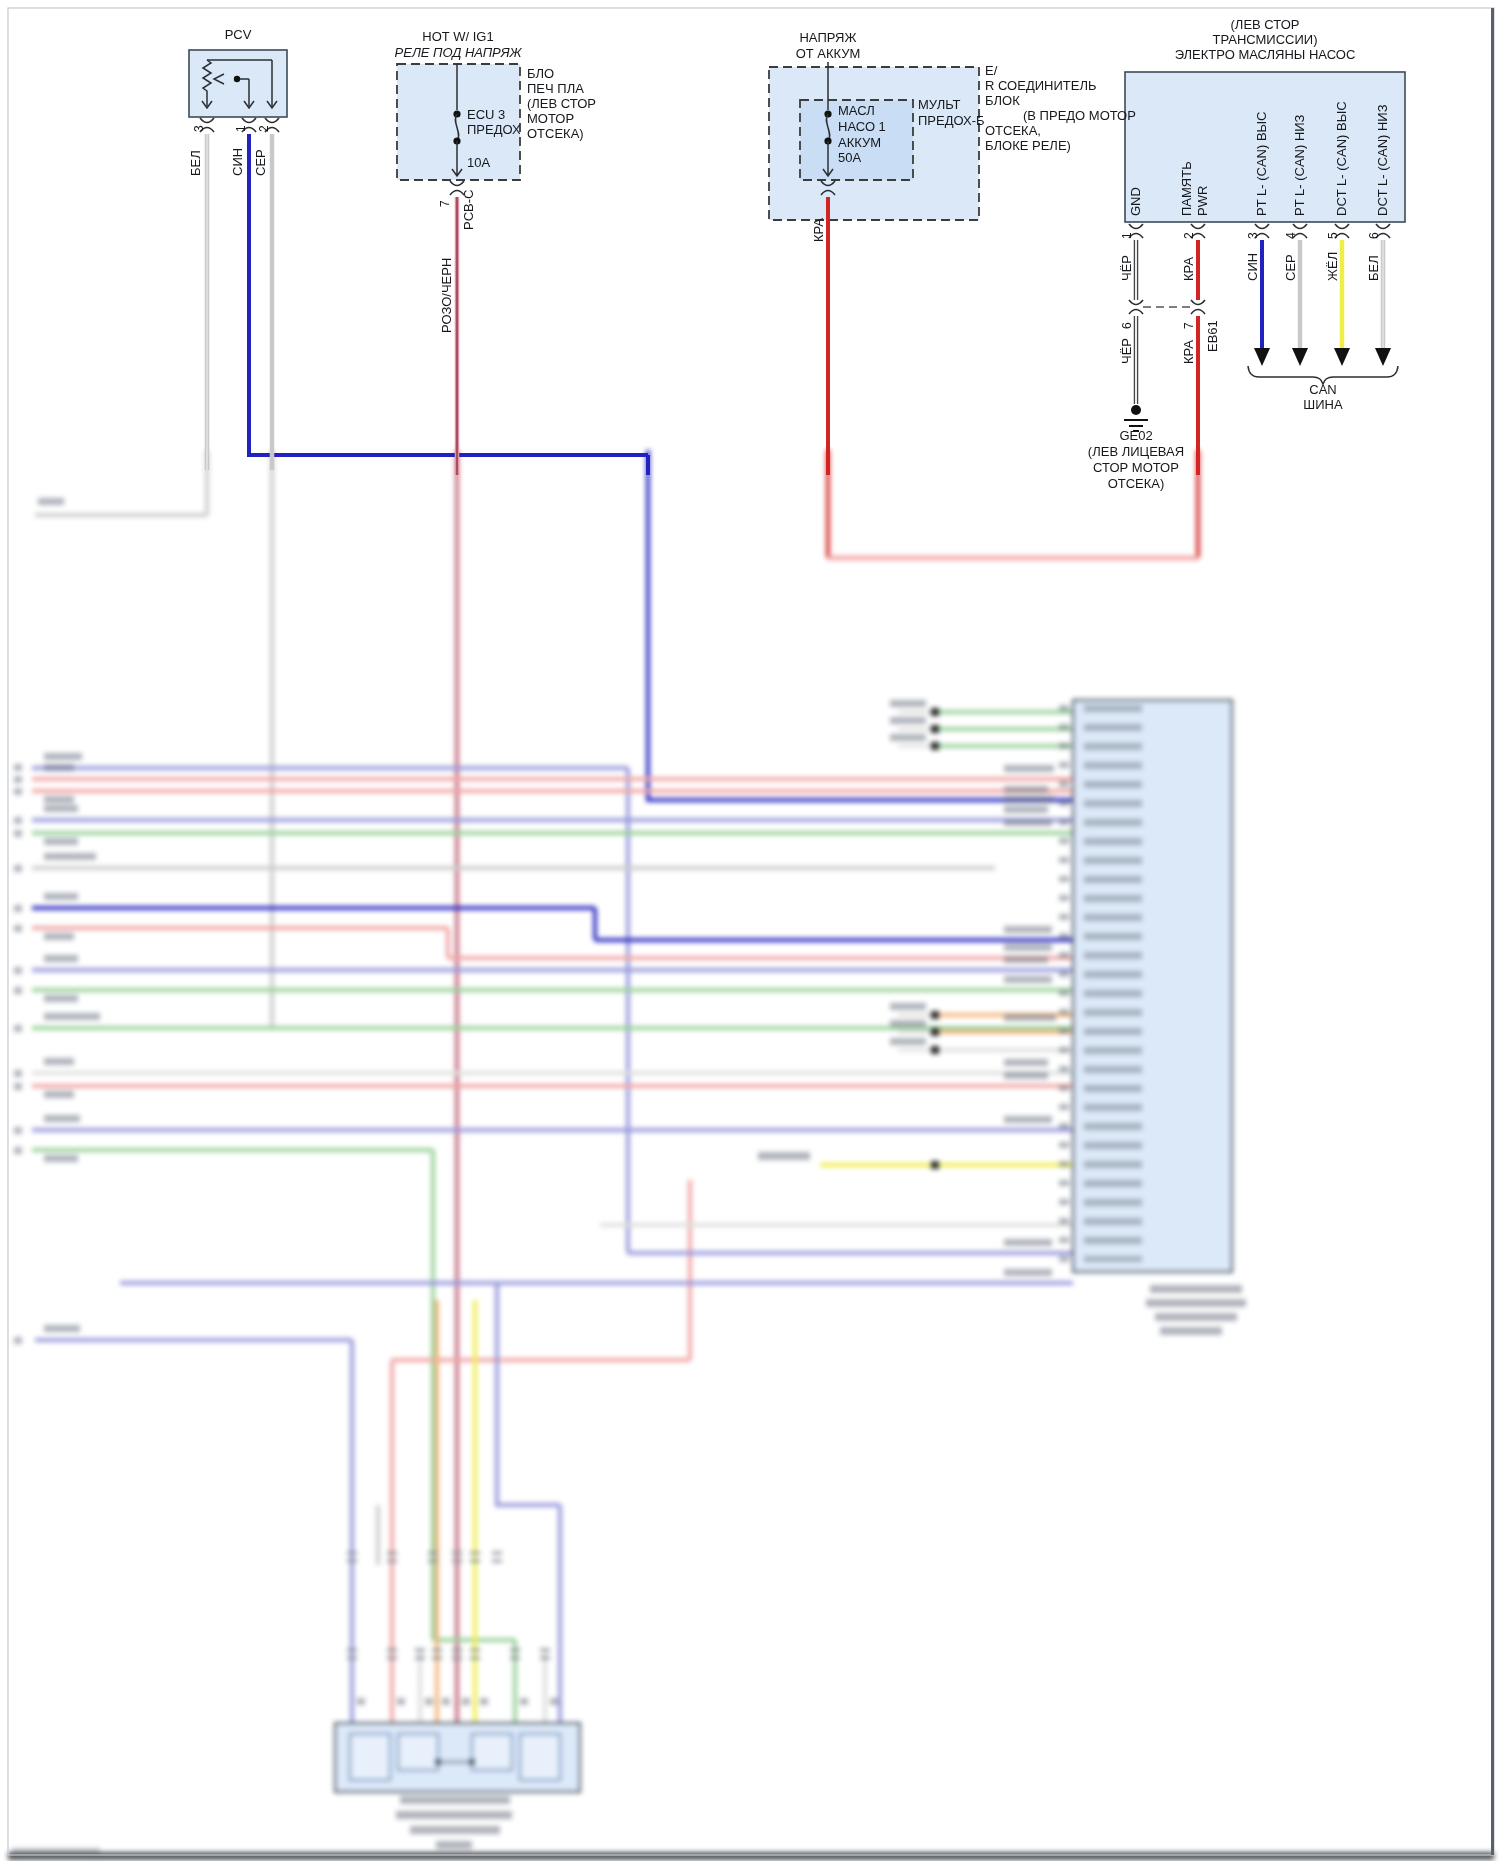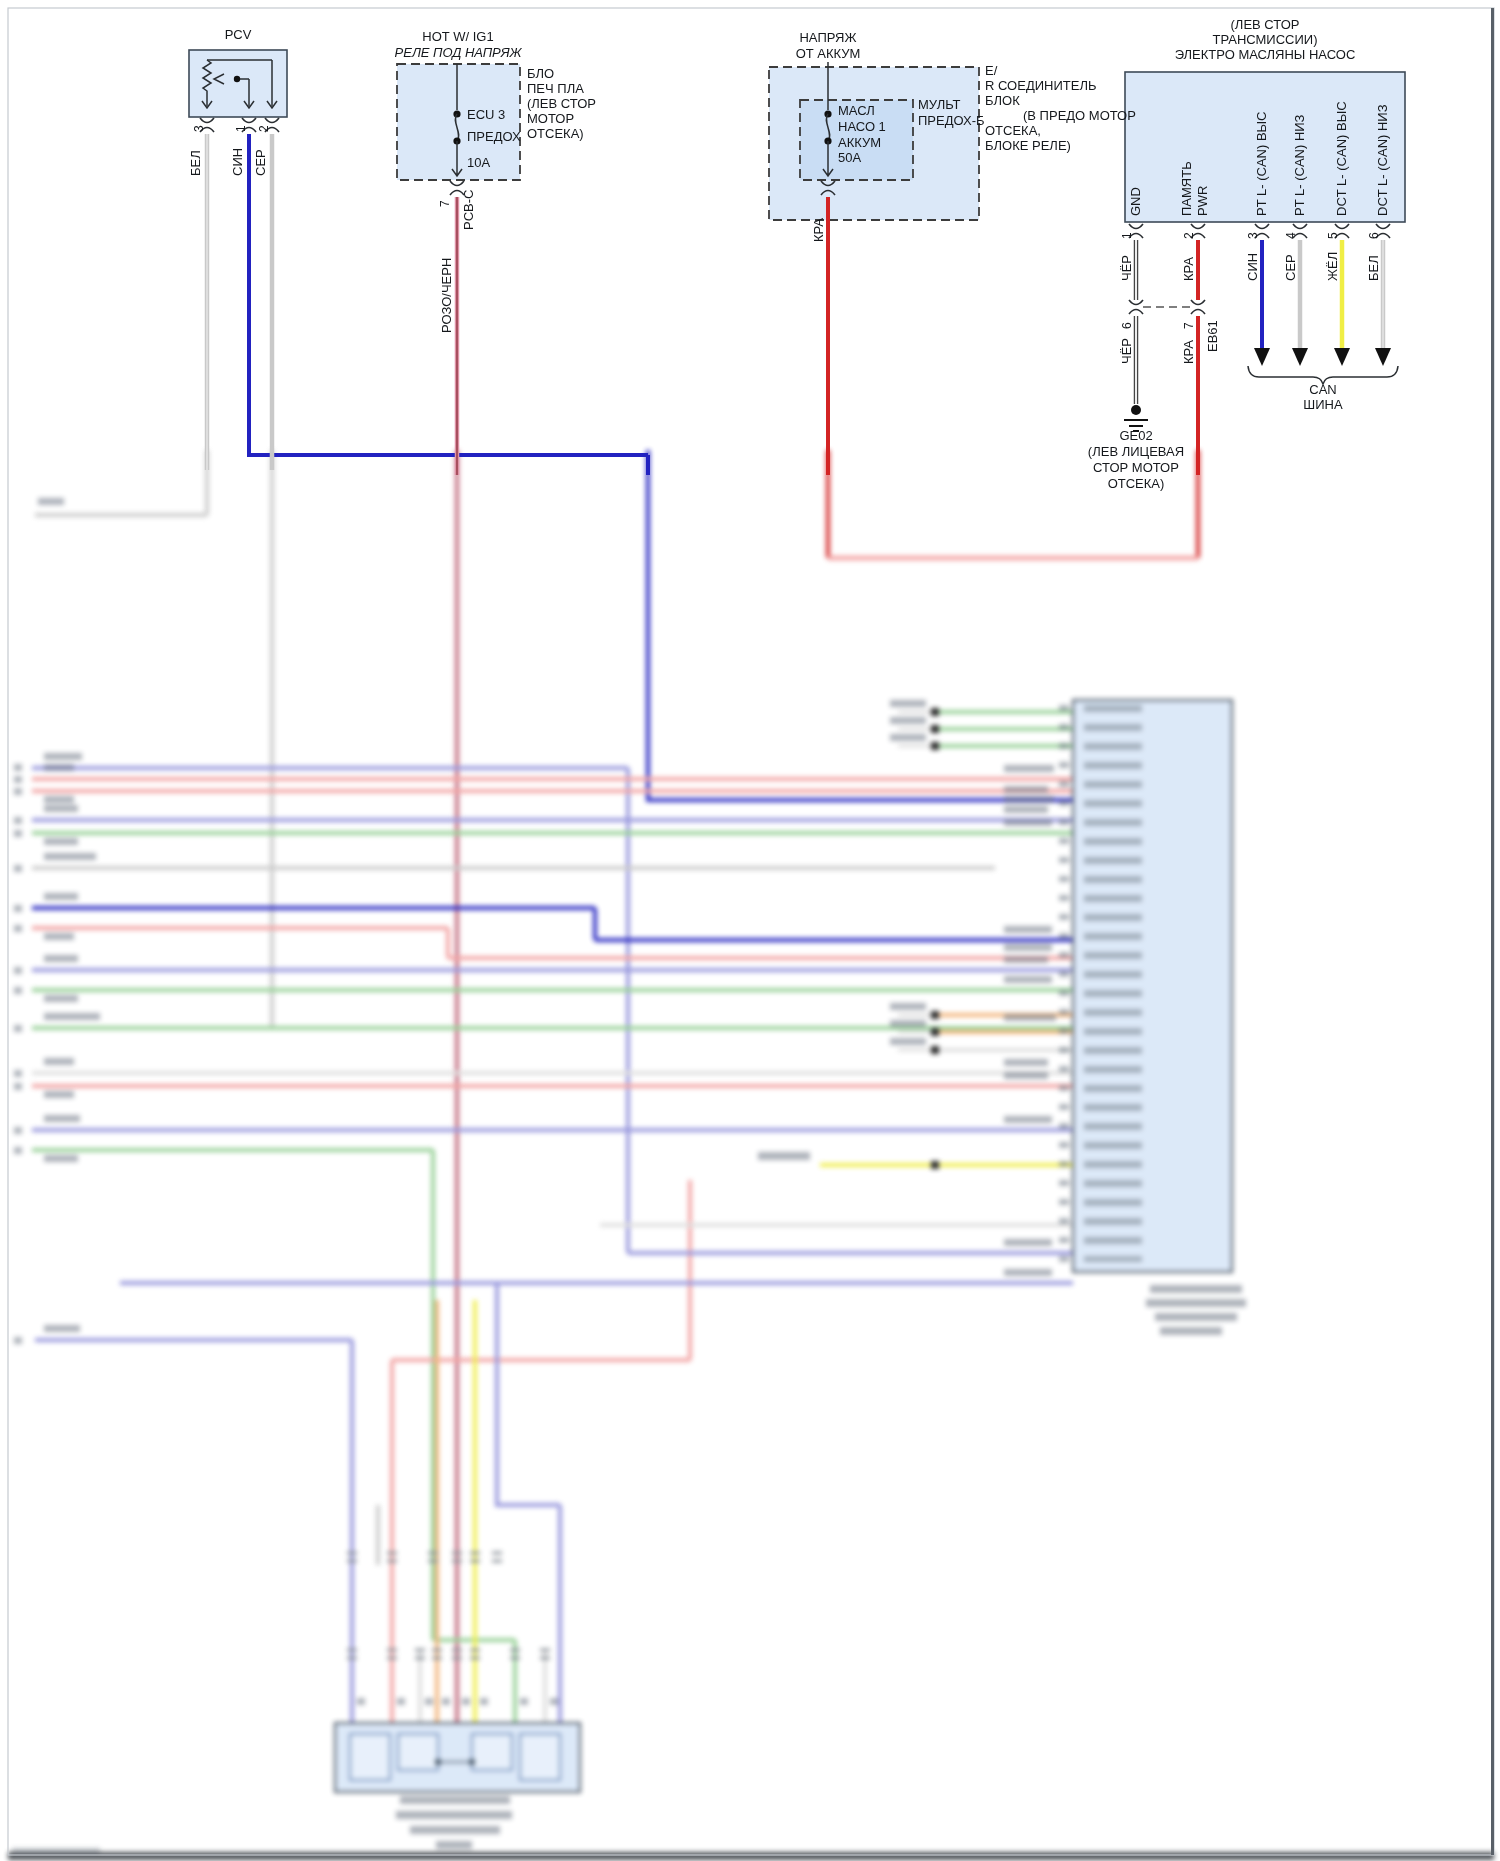--- a/index.html
+++ b/index.html
@@ -285,21 +285,21 @@
   <div class="vlab sm" style="left:192px;top:132px;">3</div>
   <div class="vlab sm" style="left:234px;top:132px;">1</div>
   <div class="vlab sm" style="left:257px;top:132px;">2</div>
   <div class="vlab" style="left:189px;top:176px;">БЕЛ</div>
   <div class="vlab" style="left:231px;top:176px;">СИН</div>
   <div class="vlab" style="left:254px;top:176px;">СЕР</div>
 
   <div class="lab cen" style="left:458px;top:29px;">HOT W/ IG1</div>
   <div class="lab cen" style="left:458px;top:45px;font-style:italic;">РЕЛЕ ПОД НАПРЯЖ</div>
   <div class="lab" style="left:467px;top:107px;">ECU 3</div>
-  <div class="lab" style="left:467px;top:122px;margin-top:7px;">ПРЕДОХ</div>
+  <div class="lab" style="left:467px;top:122px;">ПРЕДОХ</div>
   <div class="lab" style="left:467px;top:137px;margin-top:18px;">10A</div>
   <div class="lab" style="left:527px;top:66px;">БЛО</div>
   <div class="lab" style="left:527px;top:81px;">ПЕЧ ПЛА</div>
   <div class="lab" style="left:527px;top:96px;">(ЛЕВ СТОР</div>
   <div class="lab" style="left:527px;top:111px;">МОТОР</div>
   <div class="lab" style="left:527px;top:126px;">ОТСЕКА)</div>
   <div class="vlab sm" style="left:438px;top:207px;">7</div>
   <div class="vlab" style="left:462px;top:230px;">PCB-C</div>
   <div class="vlab" style="left:440px;top:333px;">РОЗО/ЧЕРН</div>
 

